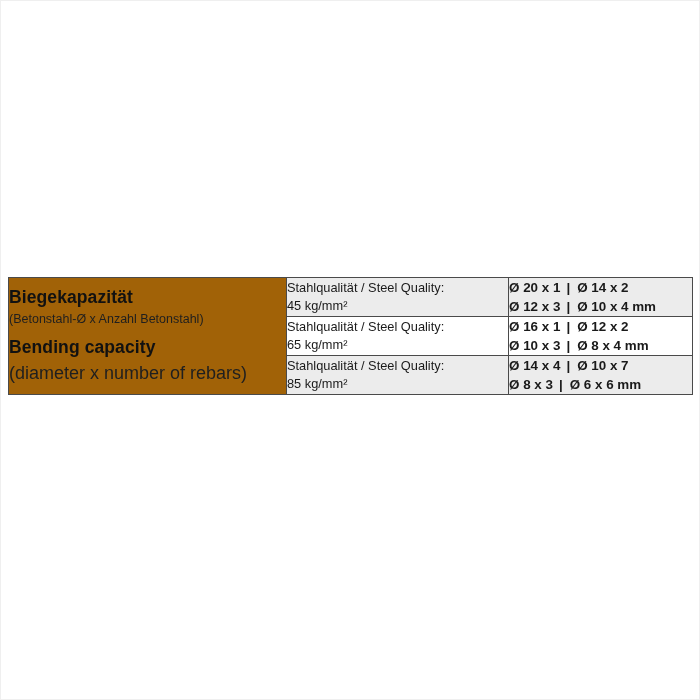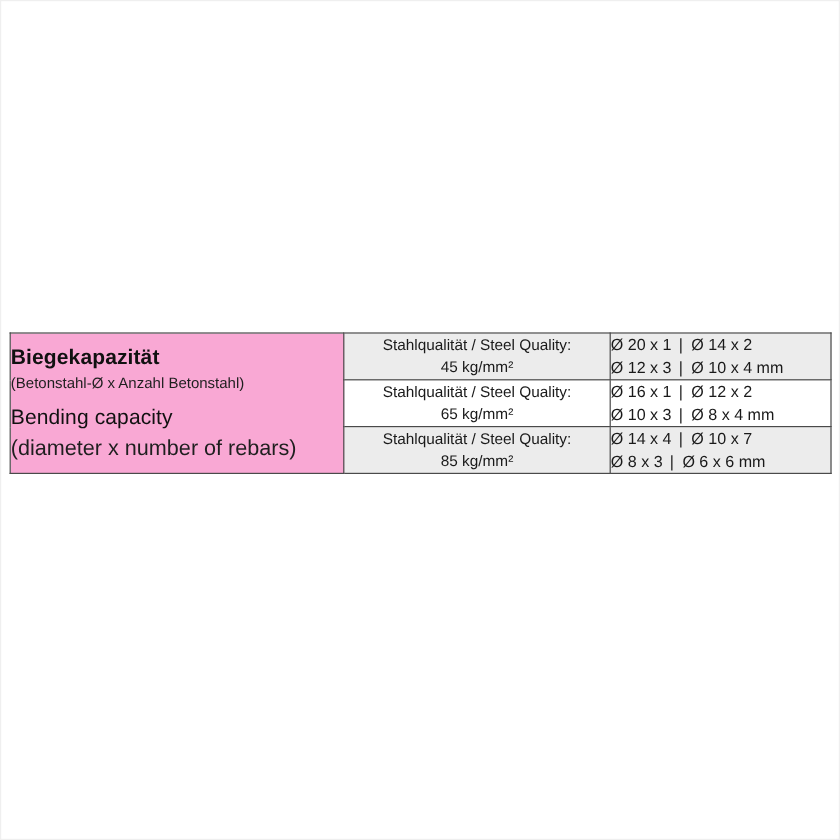--- a/index.html
+++ b/index.html
@@ -46,53 +46,53 @@
   }
 
   
   col.c-label { width: 278px; }
   col.c-quality { width: 222px; }
   col.c-values { width: 184px; }
 
   
   .label-cell {
     padding: 6px 14px 10px 14px;
-    background: #f9a8d4;
+    background: #a16207;
   }
   .label-de-title {
     font-size: 17.5px;
     font-weight: bold;
     line-height: 1.35;
     letter-spacing: 0.1px;
     color: #111111;
   }
   .label-de-sub {
     font-size: 12.5px;
     line-height: 1.45;
     color: #1f1f1f;
     margin-top: 1px;
   }
   .label-en-title {
     font-size: 17.5px;
-    font-weight: normal;
+    font-weight: bold;
     line-height: 1.35;
     letter-spacing: 0.1px;
     color: #111111;
     margin-top: 7px;
   }
   .label-en-sub {
     font-size: 18px;
     line-height: 1.45;
     color: #1f1f1f;
     margin-top: 1px;
   }
 
   
   .quality-cell {
-    text-align: center;
+    text-align: left;
     padding: 7px 10px 7px 8px;
     font-size: 12.8px;
     line-height: 1.42;
     color: #1a1a1a;
   }
   .quality-cell.shaded { background: #ececec; }
   .quality-cell.plain { background: #ffffff; }
   .quality-line {
     display: block;
     white-space: nowrap;
@@ -103,20 +103,21 @@
     padding: 7px 10px 7px 12px;
     font-size: 13.4px;
     line-height: 1.42;
     color: #1a1a1a;
   }
   .values-cell.shaded { background: #ececec; }
   .values-cell.plain { background: #ffffff; }
   .values-line {
     display: block;
     white-space: nowrap;
+    font-weight: bold;
   }
   .values-line .sep {
     display: inline-block;
     padding: 0 7px 0 6px;
     color: #1a1a1a;
   }
 </style>
 </head>
 <body>
 

